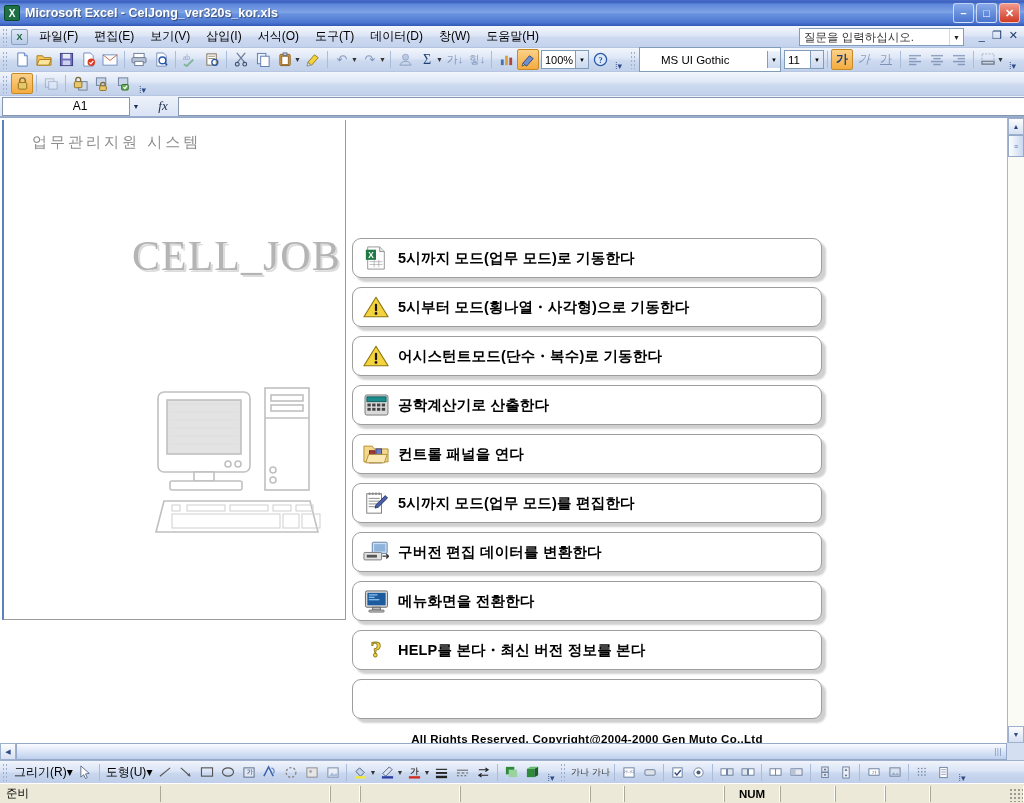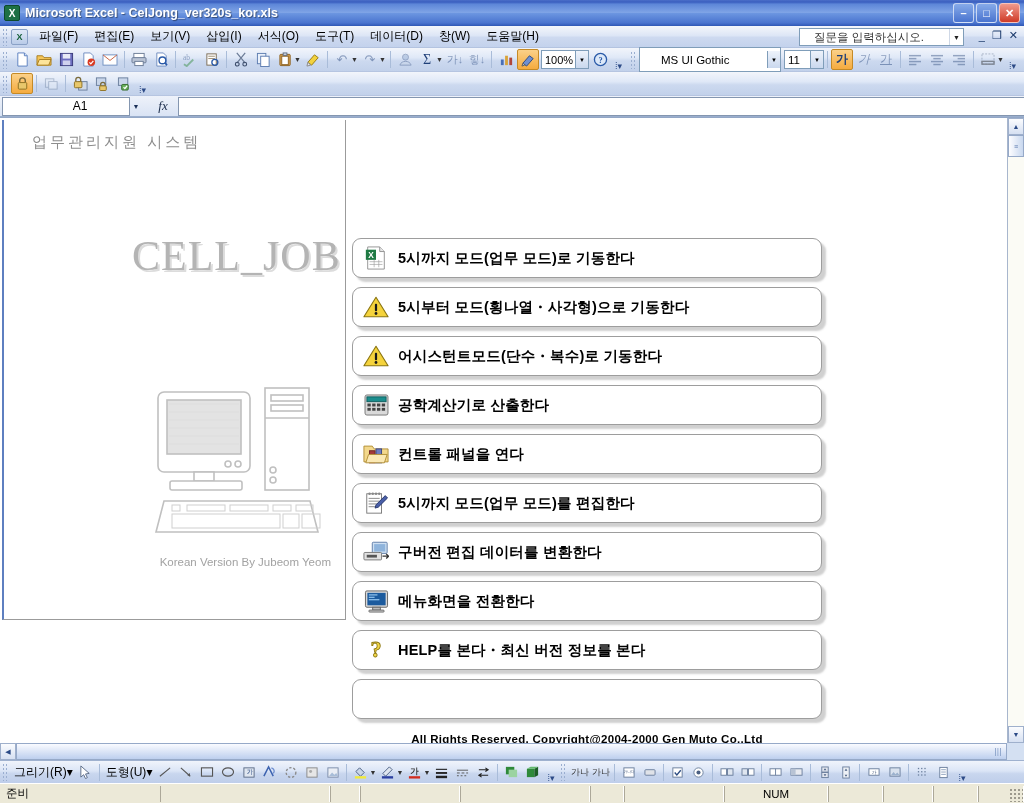--- a/index.html
+++ b/index.html
@@ -88,21 +88,21 @@
     color: #000;
     white-space: nowrap;
     cursor: default;
   }
   .askbox {
     position: absolute; right: 60px; top: 2px;
     width: 165px; height: 18px;
     background: #fff;
     border: 1px solid #7f9db9;
     display: flex; align-items: center;
-    padding-left: 14px;
+    padding-left: 4px;
     font-size: 11.5px; color: #333;
   }
   .askbox .arrow {
     margin-left: auto; width: 14px; height: 16px;
     display: flex; align-items: center; justify-content: center;
     font-size: 7px; color: #222;
     border-left: 1px solid #cfd8e6;
   }
   .doc-ctrls {
     position: absolute; right: 6px; top: 3px;
@@ -729,21 +729,20 @@
               <line x1="27" y1="22" x2="97" y2="22"></line>
                 <line x1="27" y1="30" x2="97" y2="30"></line>
               <line x1="27" y1="38" x2="97" y2="38"></line>
                 <line x1="27" y1="46" x2="97" y2="46"></line>
               <line x1="27" y1="54" x2="97" y2="54"></line>
                 <line x1="27" y1="62" x2="97" y2="62"></line>
             </g>
           </svg>
         </div>
 
-        <div class="brand-copy2">Korean Version By Jubeom Yeom</div>
       </div>
 
       <div class="menu-col">
 
         <div class="mbtn">
           <span class="m-ico">
             <svg width="24" height="24" viewBox="0 0 26 26">
                 <path d="M4 1h13l5 5v19H4z" fill="#fff" stroke="#8f8f8f"></path>
                 <path d="M17 1v5h5" fill="#e6e6e6" stroke="#8f8f8f"></path>
                 <rect x="2" y="4" width="11" height="11" fill="#1f7a44"></rect>
@@ -1132,21 +1131,21 @@
   </div>
 
   <div class="statusbar">
     <div class="st-ready">준비</div>
     <div class="st-cell" style="width:170px;"></div>
     <div class="st-cell" style="width:30px;"></div>
     <div class="st-cell" style="width:100px;"></div>
     <div class="st-cell" style="width:130px;"></div>
     <div class="st-cell" style="width:34px;"></div>
     <div class="st-cell" style="width:100px;"></div>
-    <div class="st-cell" style="width:104px;font-weight:normal;">NUM</div>
+    <div class="st-cell" style="width:56px;font-weight:bold;">NUM</div>
     <div class="st-cell" style="width:55px;"></div>
     <div class="st-cell" style="width:50px;"></div>
     <div class="st-cell" style="width:45px;"></div>
     <div class="st-cell" style="flex:1;"></div>
     <div class="st-grip"></div>
   </div>
 
 </div>
 
 </body></html>

